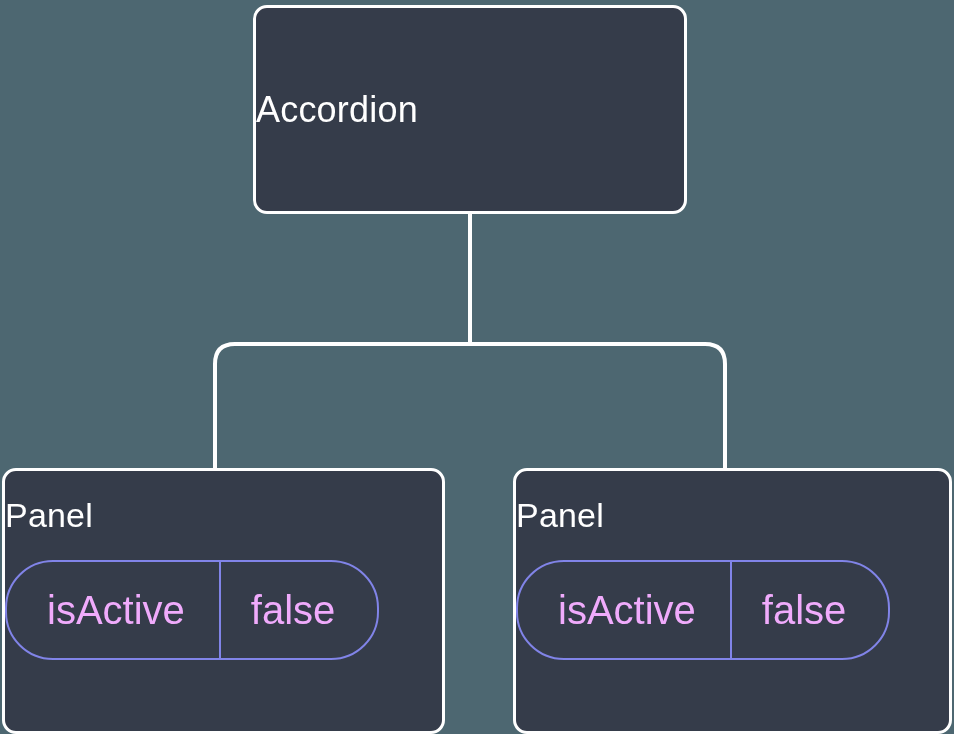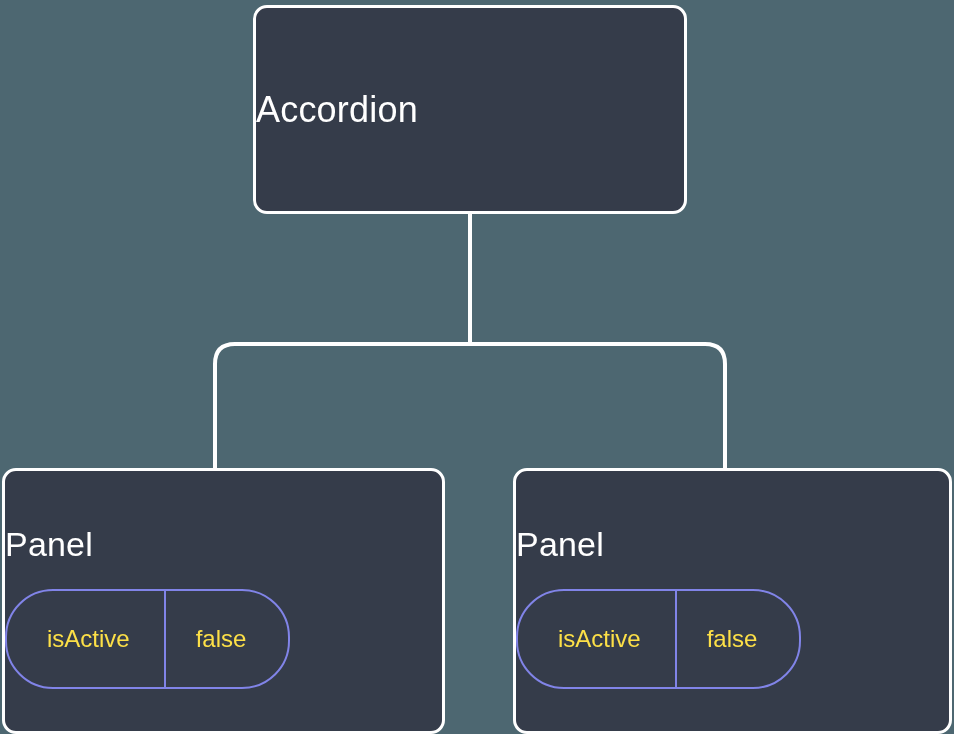--- a/index.html
+++ b/index.html
@@ -50,21 +50,21 @@
     top: 5px;
     width: 434px;
     height: 209px;
     justify-content: center;
   }
 
   .node-child {
     top: 468px;
     height: 266px;
     justify-content: flex-start;
-    padding-top: 56px;
+    padding-top: 27px;
     border-bottom-left-radius: 14px;
     border-bottom-right-radius: 14px;
   }
 
   .node-child-left  { left: 2px;   width: 443px; }
   .node-child-right { left: 513px; width: 439px; }
 
   .node-title {
     color: #ffffff;
     font-size: 36px;
@@ -88,22 +88,22 @@
     border-radius: 48px;
     background: transparent;
     overflow: hidden;
   }
 
   .prop-key,
   .prop-value {
     display: flex;
     align-items: center;
     justify-content: center;
-    color: #fde047;
-    font-size: 24px;
+    color: #f0abfc;
+    font-size: 40px;
     font-weight: 400;
     line-height: 1;
     white-space: nowrap;
     box-sizing: border-box;
   }
 
   .prop-key {
     padding: 0 34px 0 40px;
     border-right: 2px solid #8184e8;
   }

